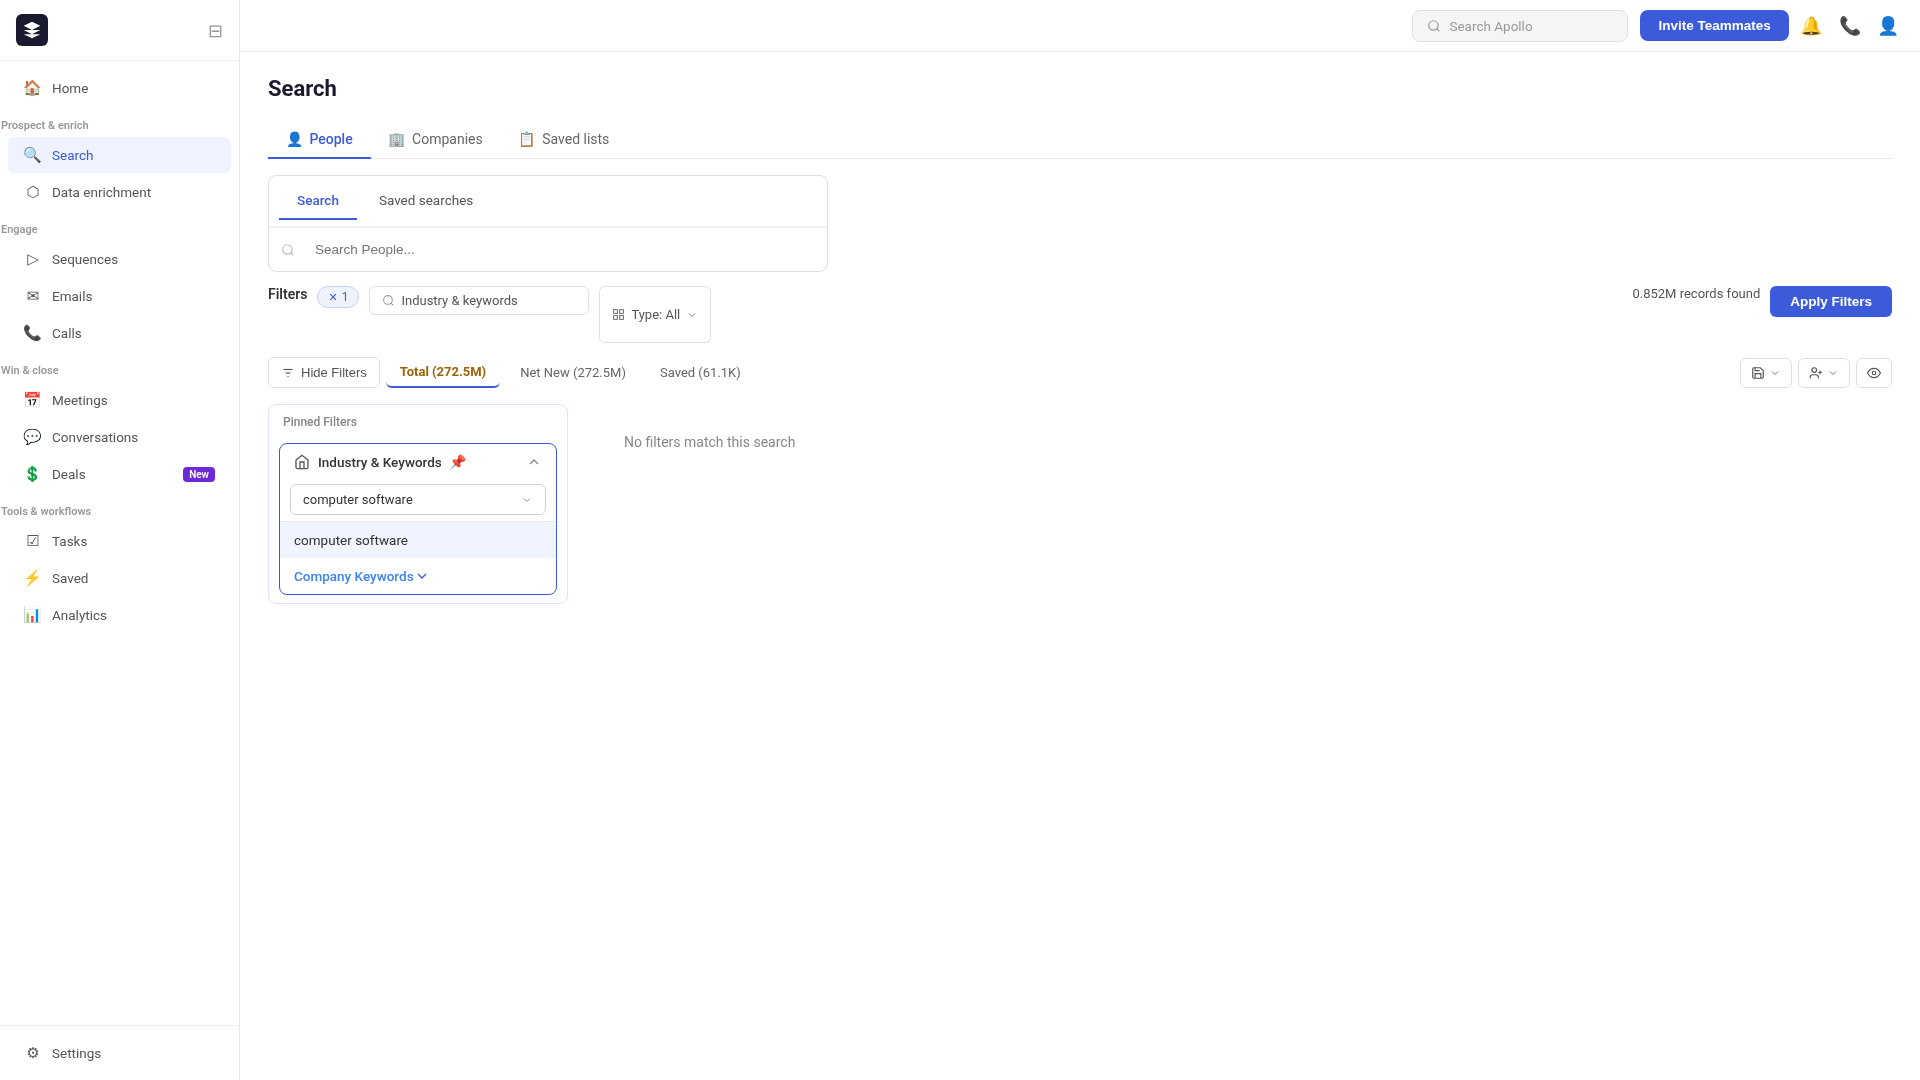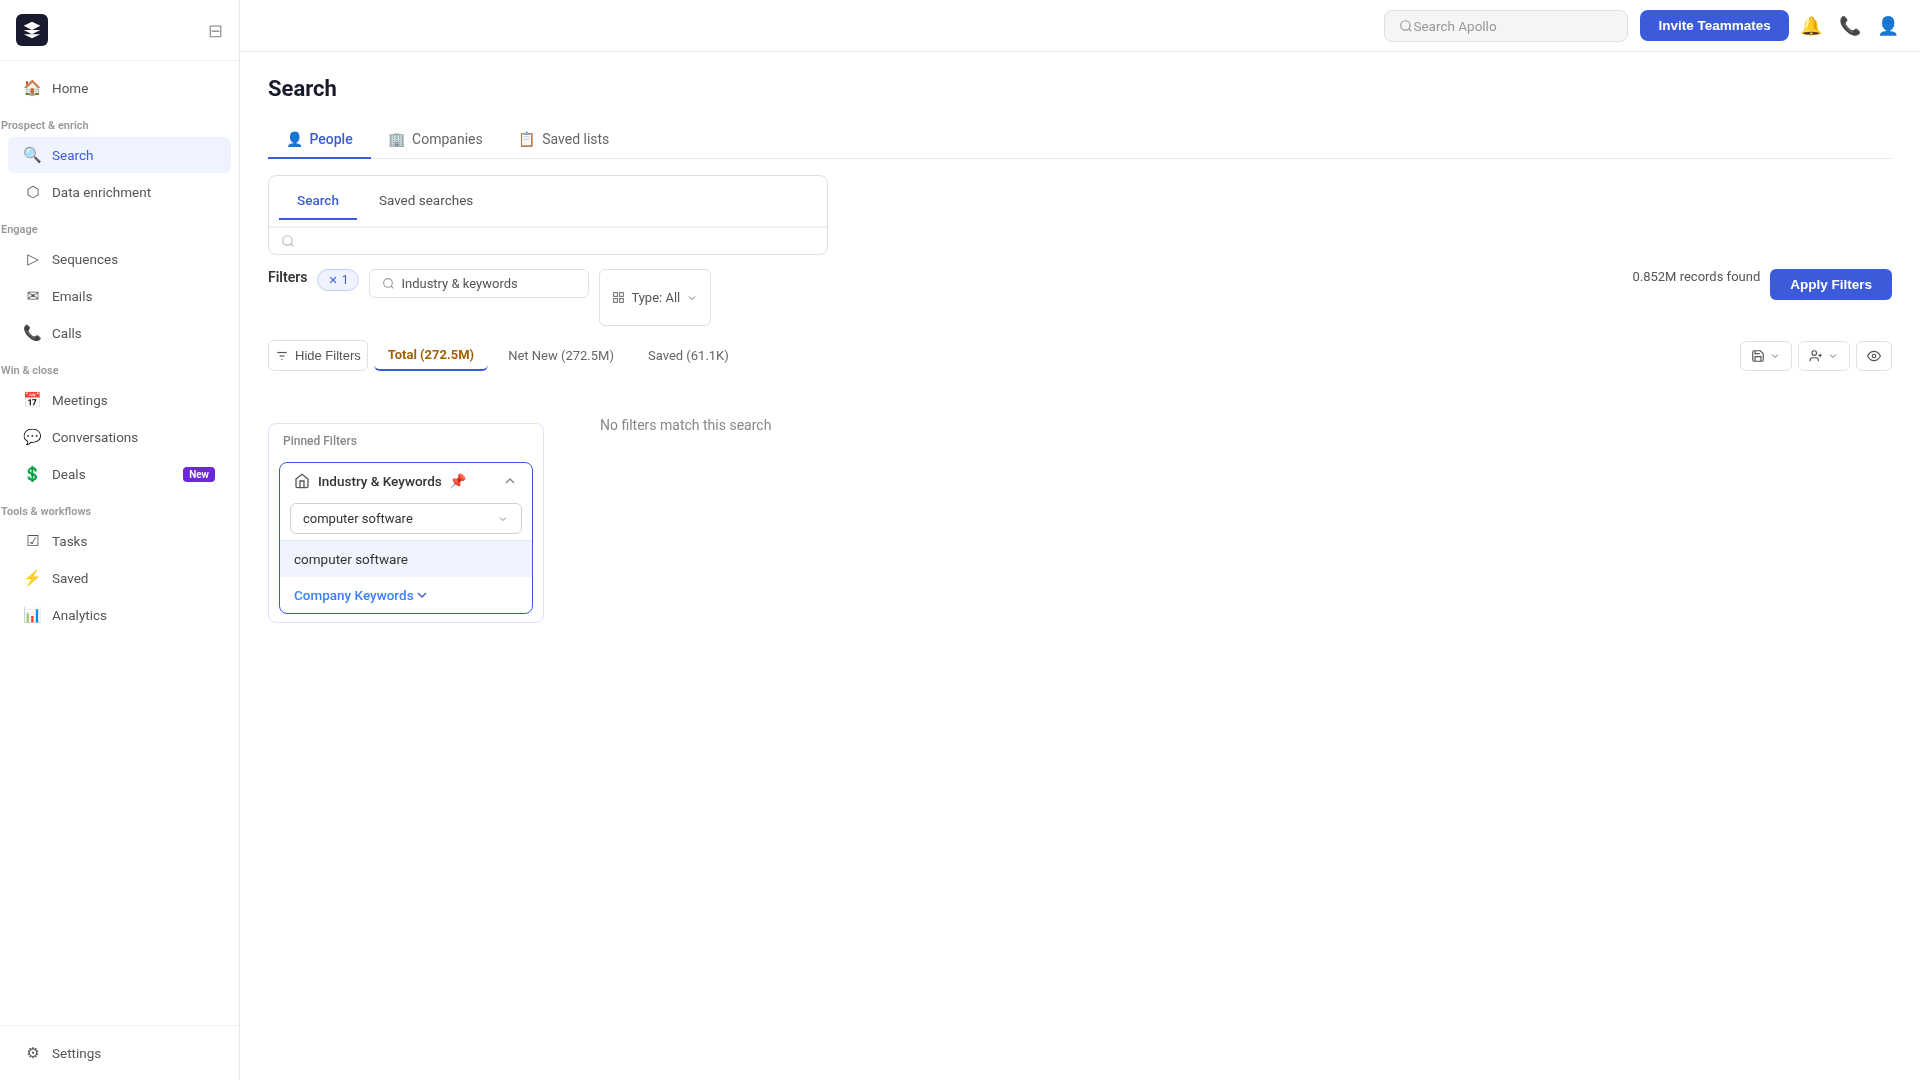--- a/index.html
+++ b/index.html
@@ -13,35 +13,35 @@
     .sidebar-nav { flex: 1; padding: 8px 0; overflow-y: auto; }
     .nav-item { display: flex; align-items: center; gap: 10px; padding: 9px 16px; cursor: pointer; color: #555; font-size: 13.5px; border-radius: 6px; margin: 1px 8px; transition: background 0.15s; }
     .nav-item.active { background: #eff3ff; color: #3b5bdb; }
     .nav-section-label { font-size: 11px; color: #999; font-weight: 600; padding: 12px 1px 4px; text-transform: none; letter-spacing: 0; }
     .nav-item .icon { width: 18px; height: 18px; display: flex; align-items: center; justify-content: center; font-size: 15px; flex-shrink: 0; }
     .badge-new { background: #6d28d9; color: white; font-size: 10px; font-weight: 600; padding: 2px 6px; border-radius: 4px; margin-left: auto; }
 
     
     .main-area { flex: 1; display: flex; flex-direction: column; overflow: hidden; }
     .topbar { height: 52px; background: #fff; border-bottom: 1px solid #e8e8e8; display: flex; align-items: center; justify-content: flex-end; padding: 0 20px; gap: 12px; flex-shrink: 0; }
-    .search-apollo { display: flex; align-items: center; background: #f5f5f5; border: 1px solid #e0e0e0; border-radius: 8px; padding: 7px 14px; width: 244px; color: #999; font-size: 13.5px; cursor: pointer; }
+    .search-apollo { display: flex; align-items: center; gap: 8px; background: #f5f5f5; border: 1px solid #e0e0e0; border-radius: 8px; padding: 7px 14px; width: 216px; color: #999; font-size: 13.5px; cursor: pointer; }
     .invite-btn { background: #3b5bdb; color: white; border: none; border-radius: 8px; padding: 8px 18px; font-size: 13.5px; font-weight: 600; cursor: pointer; white-space: nowrap; }
     .topbar-icons { display: flex; align-items: center; gap: 16px; color: #666; font-size: 18px; }
     .topbar-icon { cursor: pointer; }
 
     
     .content { flex: 1; overflow-y: auto; padding: 24px 28px; background: #fff; }
     .page-title { font-size: 22px; font-weight: 700; color: #1a1a2e; margin-bottom: 20px; }
 
     
     .tabs { display: flex; gap: 0; border-bottom: 1px solid #e8e8e8; margin-bottom: 16px; }
     .tab { display: flex; align-items: center; gap: 6px; padding: 10px 18px; cursor: pointer; font-size: 14px; color: #666; border-bottom: 2px solid transparent; margin-bottom: -1px; }
     .tab.active { color: #3b5bdb; border-bottom-color: #3b5bdb; font-weight: 500; }
     .search-people-input { width: 100%; padding: 8px 14px; border: none; outline: none; font-size: 13.5px; color: #999; }
-    .hide-filters-btn { display: flex; align-items: center; gap: 6px; padding: 7px 6px; border: 1px solid #e0e0e0; border-radius: 6px; cursor: pointer; font-size: 13px; color: #555; background: #fff; }
+    .hide-filters-btn { display: flex; align-items: center; gap: 6px; padding: 7px 12px; border: 1px solid #e0e0e0; border-radius: 6px; cursor: pointer; font-size: 13px; color: #555; background: #fff; }
     .results-tab { padding: 7px 14px; border-radius: 6px; cursor: pointer; font-size: 13px; color: #666; }
     .results-tab.active { color: #a16207; border-bottom: 2px solid #3b5bdb; font-weight: 700; }
     .spacer { flex: 1; }
     .results-action-btn { display: flex; align-items: center; gap: 4px; padding: 7px 10px; border: 1px solid #e0e0e0; border-radius: 6px; cursor: pointer; font-size: 13px; color: #555; background: #fff; }
     .filters-label { font-size: 14px; font-weight: 600; color: #333; }
     .filter-badge { display: flex; align-items: center; gap: 4px; background: #eff3ff; color: #3b5bdb; border-radius: 20px; padding: 3px 10px; font-size: 12px; cursor: pointer; border: 1px solid #c5d0f5; }
     .filter-search { display: flex; align-items: center; gap: 6px; border: 1px solid #e0e0e0; border-radius: 6px; padding: 6px 12px; background: #fff; font-size: 13px; color: #555; width: 220px; }
     .type-dropdown { display: flex; align-items: center; gap: 6px; border: 1px solid #e0e0e0; border-radius: 6px; padding: 20px 12px; background: #fff; font-size: 13px; color: #555; cursor: pointer; }
     .records-count { margin-left: auto; font-size: 13px; color: #555; }
     .apply-filters-btn { background: #3b5bdb; color: white; border: none; border-radius: 6px; padding: 8px 20px; font-size: 13.5px; font-weight: 600; cursor: pointer; }
@@ -196,20 +196,21 @@
       <div style="border: 1px solid #e0e0e0; border-radius: 8px; background: #fff; width: 560px; overflow: hidden;">
         <div style="display: flex; padding: 6px 10px; gap: 4px; border-bottom: 1px solid #f0f0f0;">
           <div class="sub-search-tab active">Search</div>
           <div class="sub-search-tab">Saved searches</div>
         </div>
         <div class="search-people-wrap">
           <svg width="14" height="14" viewBox="0 0 24 24" fill="none" stroke="#bbb" stroke-width="2">
               <circle cx="11" cy="11" r="8"></circle>
               <path d="M21 21l-4.35-4.35"></path>
             </svg>
+          <input type="text" class="search-people-input" style="border: none; outline: none; flex: 1 1 0%; font-size: 13.5px; color: rgb(153, 153, 153);" placeholder="Search People...">
         </div>
       </div>
     </div>
 
     <div class="filters-full-row">
       <span class="filters-label">Filters</span>
       <div class="filter-badge">
         <span style="font-size:11px;">✕</span>
         <span>1</span>
       </div>
@@ -280,21 +281,21 @@
       <div class="results-action-btn">
         <svg width="14" height="14" viewBox="0 0 24 24" fill="none" stroke="#555" stroke-width="2">
             <path d="M1 12s4-8 11-8 11 8 11 8-4 8-11 8-11-8-11-8z"></path>
             <circle cx="12" cy="12" r="3"></circle>
           </svg>
       </div>
     </div>
 
     <div style="display: flex; gap: 16px; align-items: flex-start;">
 
-      <div class="pinned-filters-panel" style="width: 276px; flex-shrink: 0; margin-top: 36px;">
+      <div class="pinned-filters-panel" style="width: 300px; flex-shrink: 0;">
         <div class="pinned-filters-header">Pinned Filters</div>
 
         <div class="filter-section">
           <div class="filter-section-header">
             <div class="filter-section-title">
               <svg width="16" height="16" viewBox="0 0 24 24" fill="none" stroke="#555" stroke-width="2">
                   <path d="M3 9l9-7 9 7v11a2 2 0 01-2 2H5a2 2 0 01-2-2z"></path>
                   <polyline points="9 22 9 12 15 12 15 22"></polyline>
                 </svg>
               <span>Industry &amp; Keywords</span>

